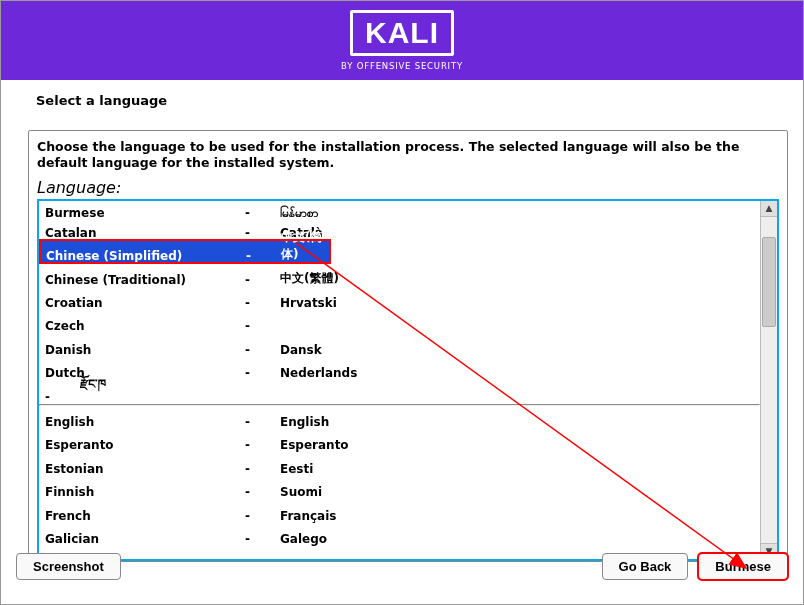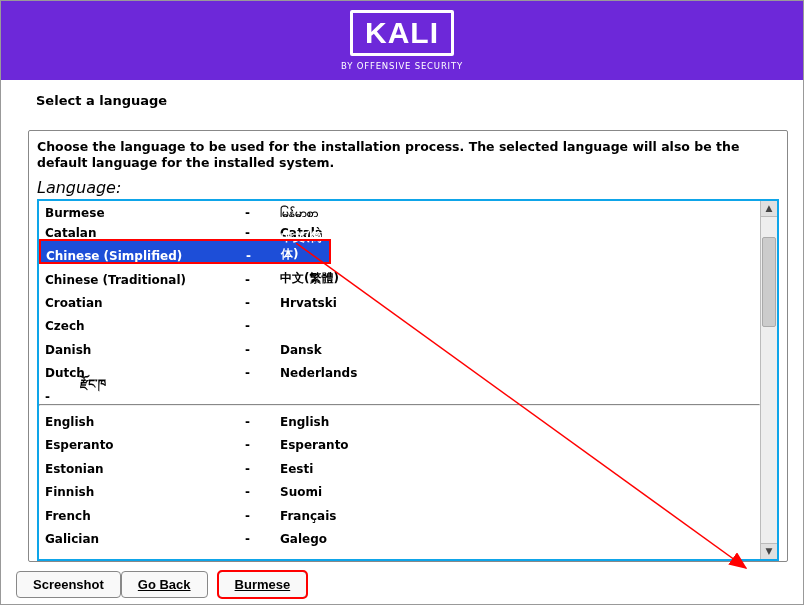--- a/index.html
+++ b/index.html
@@ -132,35 +132,36 @@
       left: 1px;
       right: 1px;
       height: 90px;
       background: #ccc;
       border: 1px solid #aaa;
       border-radius: 2px;
       cursor: pointer;
     }
     .footer {
       position: absolute;
-      bottom: 6px;
+      bottom: 24px;
       left: 15px;
       right: 15px;
       display: flex;
+      justify-content: space-between;
     }
     .btn {
       border: 1px solid #888;
       background: #f9f9f9;
       border-radius: 4px;
       font-size: 13px;
       font-weight: bold;
       padding: 5px 16px;
       cursor: pointer;
     }
-    .right-btns { display: flex; gap: 10px; text-decoration: underline; }
+    .right-btns { display: flex; gap: 10px; }
     .btn.continue { outline: 2px solid red; outline-offset: -1px; }
     .annotation-arrow {
       position: absolute;
       top: 242px;
       left: 295px;
       pointer-events: none;
     }
   </style>
 </head>
 <body>

